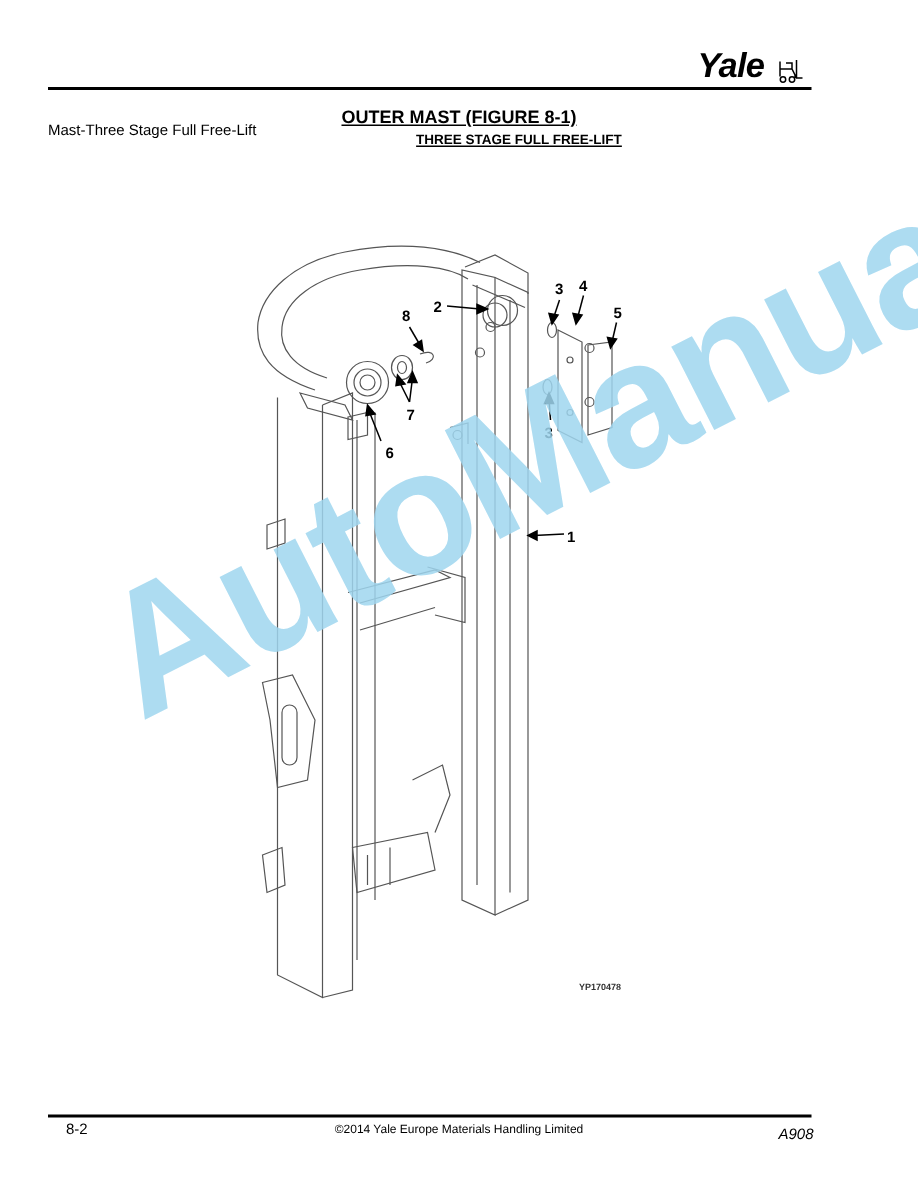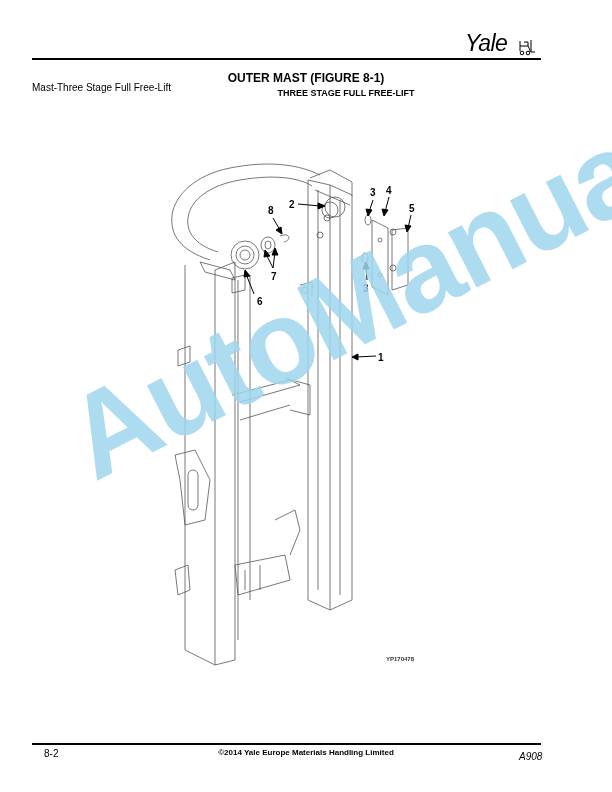--- a/index.html
+++ b/index.html
@@ -1,29 +1,29 @@
 <!DOCTYPE html>
 <html><head>
 <meta charset="utf-8">
 <style>
   html,body{margin:0;padding:0;background:#fff;}
   body{width:612px;height:792px;position:relative;overflow:hidden;font-family:"Liberation Sans",sans-serif;color:#000;}
   .hdr-title{position:absolute;left:32px;top:44px;font-size:10px;margin-top:38px;}
-  .logo{position:absolute;left:465px;top:30px;font-size:23px;font-weight:normal;font-style:italic;letter-spacing:-0.5px;}
+  .logo{position:absolute;left:465px;top:30px;font-size:23px;font-weight:bold;font-style:italic;letter-spacing:-0.5px;}
   .logo-icon{position:absolute;left:518px;top:38px;}
   .rule{position:absolute;left:32px;width:509px;height:2px;background:#000;}
-  .title{position:absolute;left:0;width:612px;text-align:center;font-weight:bold;}
+  .title{position:absolute;left:0;width:612px;text-align:center;font-weight:bold;text-decoration:underline;}
   .t1{top:71px;font-size:12px;}
   .t2{top:88px;font-size:9px;padding-left:40px;}
   .figure{position:absolute;left:0;top:0;}
   .callout{font-family:"Liberation Sans",sans-serif;font-size:10px;font-weight:bold;}
   .fig-id{position:absolute;left:386px;top:656px;font-size:6px;font-weight:bold;color:#333;}
   .watermark{position:absolute;left:45px;top:385px;font-size:118px;font-weight:bold;color:#9fd6ef;opacity:0.85;transform:rotate(-27deg);transform-origin:left top;white-space:nowrap;letter-spacing:-2px;}
   .foot-l{position:absolute;left:32px;top:748px;font-size:10px;margin-left:12px;}
-  .foot-c{position:absolute;left:0;width:612px;text-align:center;top:748px;font-size:8px;font-weight:bold;}
+  .foot-c{position:absolute;left:0;width:612px;text-align:center;top:748px;font-size:8px;}
   .foot-r{position:absolute;left:519px;top:751px;font-size:10px;font-style:italic;}
 </style>
 </head>
 <body>
 
 <div class="hdr-title">Mast-Three Stage Full Free-Lift</div>
 <div class="logo">Yale</div>
 <svg class="logo-icon" width="18" height="18" viewBox="0 0 18 18">
   <path d="M2 3 L2 13 M2 8 L10 8 L12 12 L12 14 M10 8 L10 4 L6 4 M13 2 L13 14 L17 14" fill="none" stroke="#000" stroke-width="1"></path>
   <circle cx="4" cy="15" r="1.8" fill="none" stroke="#000" stroke-width="1"></circle>

